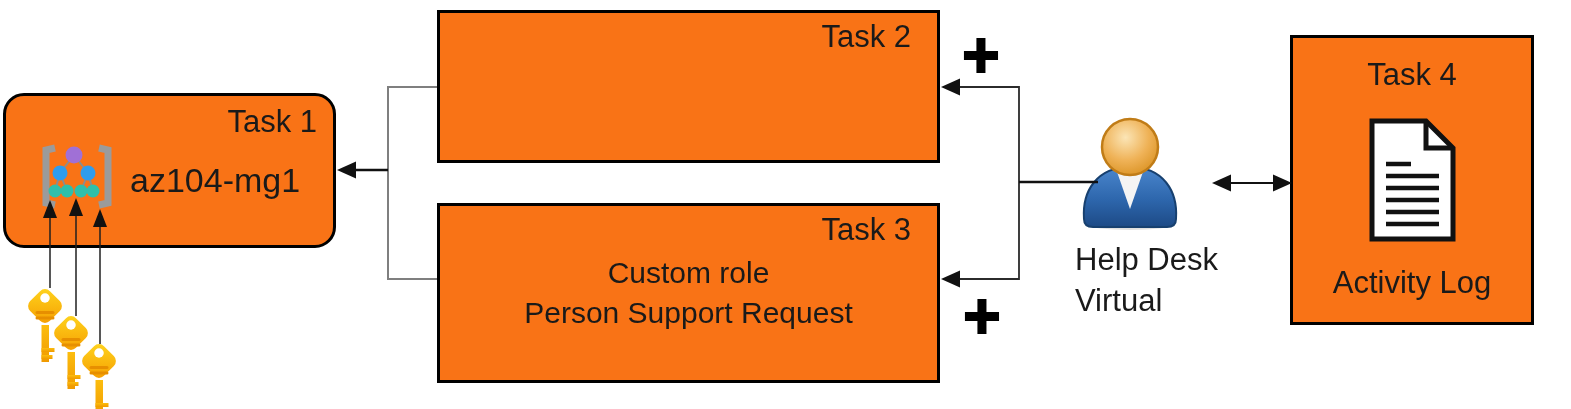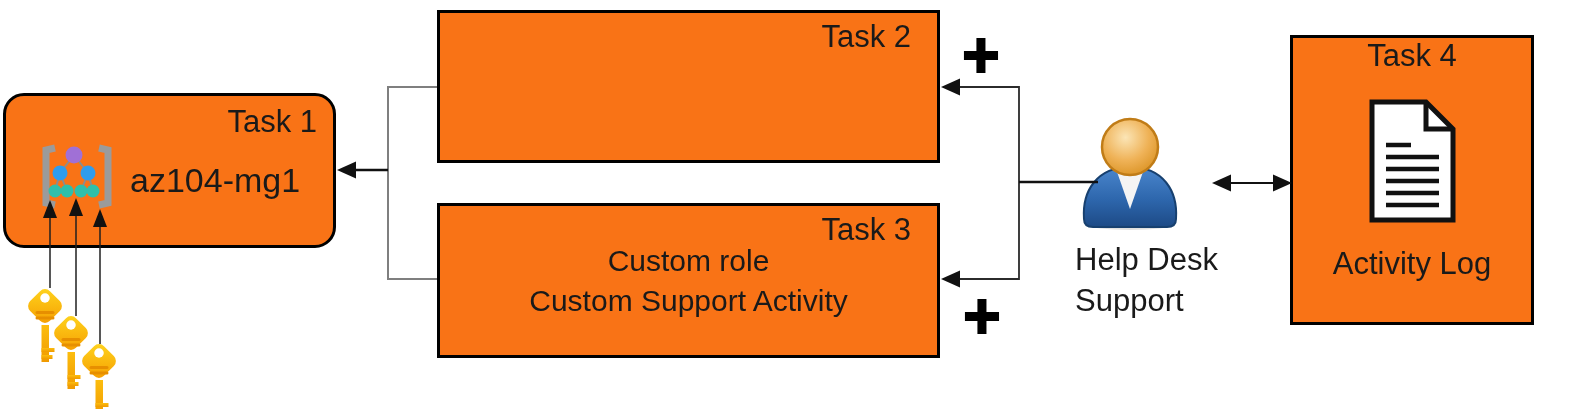--- a/index.html
+++ b/index.html
@@ -7,27 +7,27 @@
   .canvas{
     position:relative;width:1571px;height:409px;background:#fff;overflow:hidden;
     font-family:"Liberation Sans",sans-serif;color:#1a1a1a;
   }
   
   .box{position:absolute;background:#f97316;border:3px solid #000;}
   .box .tag{position:absolute;top:6px;right:26px;font-size:31px;line-height:36px;white-space:nowrap;}
   #task1{left:3px;top:93px;width:333px;height:155px;border-radius:21px;}
   #task1 .tag{right:16px;top:8px;}
   #task2{left:437px;top:10px;width:503px;height:153px;}
-  #task3{left:437px;top:203px;width:503px;height:155px;}
+  #task3{left:437px;top:203px;width:503px;height:180px;}
   #task4{left:1290px;top:35px;width:244px;height:290px;display:flex;flex-direction:column;align-items:center;}
   .rolebox{display:flex;flex-direction:column;justify-content:center;align-items:center;}
   .roleline{font-size:30px;line-height:40px;white-space:nowrap;}
   .t1row{position:absolute;left:33px;top:44px;display:flex;}
   .mgname{font-size:34px;margin-left:15px;line-height:80px;white-space:nowrap;}
-  #task4 .tag{position:static;margin-top:0;}
+  #task4 .tag{position:static;margin-top:19px;}
   .doc-icon{margin-top:24px;}
   .t4caption{font-size:31px;line-height:38px;margin-top:21px;white-space:nowrap;}
   
   .person{position:absolute;left:1075px;top:117px;width:155px;display:flex;flex-direction:column;align-items:flex-start;}
   .person .plabel{font-size:31px;line-height:41px;text-align:center;white-space:nowrap;}
   .person .plabel.first{margin-top:8px;}
   
   .plus{position:absolute;width:62px;height:60px;line-height:58px;text-align:center;
         font-size:64px;font-weight:bold;-webkit-text-stroke:2px #000;color:#000;}
   #plus-top{left:950px;top:26px;}
@@ -67,21 +67,21 @@
     </div>
   </div>
 
   <div class="box rolebox" id="task2">
     <div class="tag">Task 2</div>
   </div>
 
   <div class="box rolebox" id="task3">
     <div class="tag">Task 3</div>
     <div class="roleline">Custom role</div>
-    <div class="roleline">Custom Support Activity</div>
+    <div class="roleline">Person Support Request</div>
   </div>
 
   <div class="box" id="task4">
     <div class="tag">Task 4</div>
     <svg class="doc-icon" width="96" height="126" viewBox="0 0 96 126">
       <path d="M8,4 L62,4 L89,31 L89,122 L8,122 Z" fill="#ffffff" stroke="#111111" stroke-width="5" stroke-linejoin="miter"></path>
       <path d="M62,4 L62,31 L89,31" fill="none" stroke="#111111" stroke-width="5"></path>
       <g stroke="#111111" stroke-width="4.5">
         <line x1="22" y1="47" x2="47" y2="47"></line>
         <line x1="22" y1="59" x2="75" y2="59"></line>
@@ -107,21 +107,21 @@
             <stop offset="0.55" stop-color="#efb257"></stop>
             <stop offset="1" stop-color="#d9901f"></stop>
         </radialGradient>
       </defs>
       <ellipse cx="55" cy="108" rx="42" ry="5" fill="#000" opacity="0.12"></ellipse>
       <path d="M9,102 Q9,110 18,110 L92,110 Q101,110 101,102 C103,74 88,50 55,50 C22,50 7,74 9,102 Z" fill="url(#pbody)" stroke="#17406f" stroke-width="2"></path>
       <path d="M41,52 L55,92 L69,52 L58,47 L52,47 Z" fill="#f4f4f4"></path>
       <circle cx="55" cy="30" r="28" fill="url(#phead)" stroke="#c07c17" stroke-width="2.5"></circle>
     </svg>
     <div class="plabel first">Help Desk</div>
-    <div class="plabel">Support</div>
+    <div class="plabel">Virtual</div>
   </div>
 
   <div class="plus" id="plus-top">+</div>
   <div class="plus" id="plus-bottom">+</div>
 
   <svg class="keys-layer" viewBox="0 0 160 139">
     <defs>
       <linearGradient id="kg" x1="0" y1="0" x2="1" y2="1">
         <stop offset="0" stop-color="#ffd61f"></stop>
           <stop offset="1" stop-color="#f59c00"></stop>

